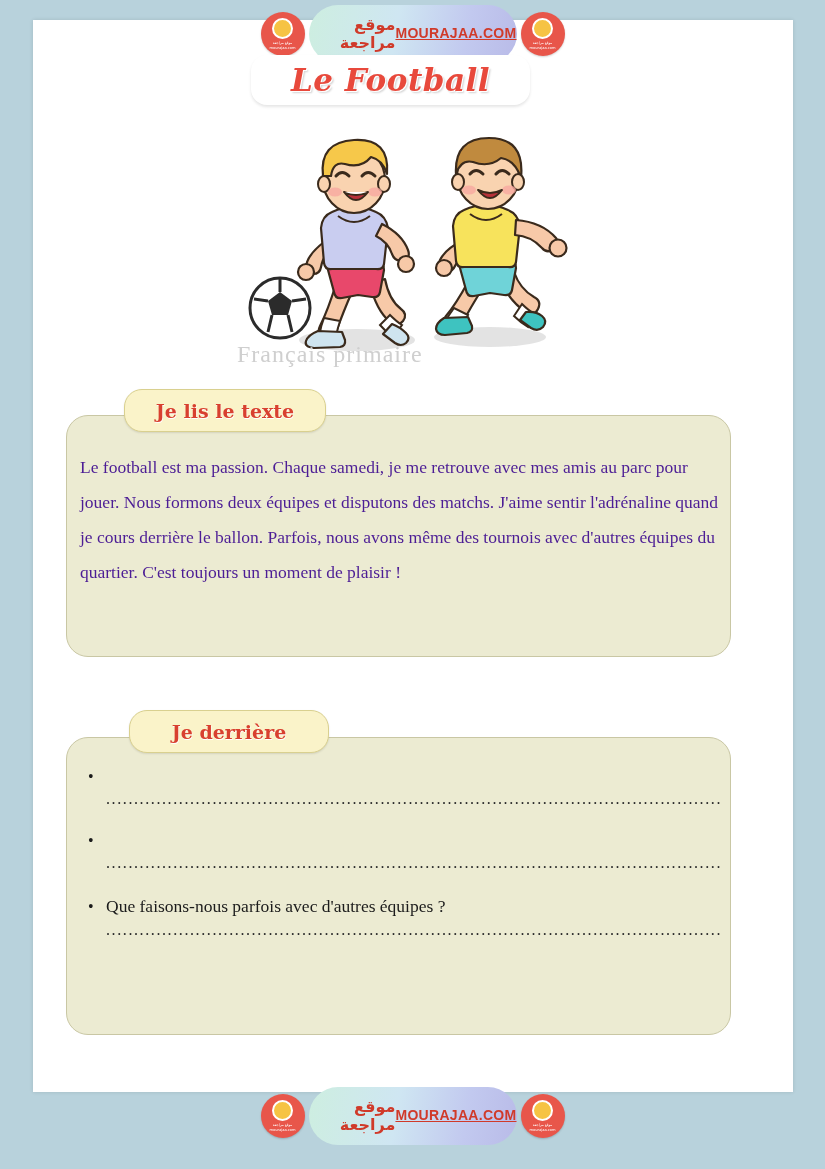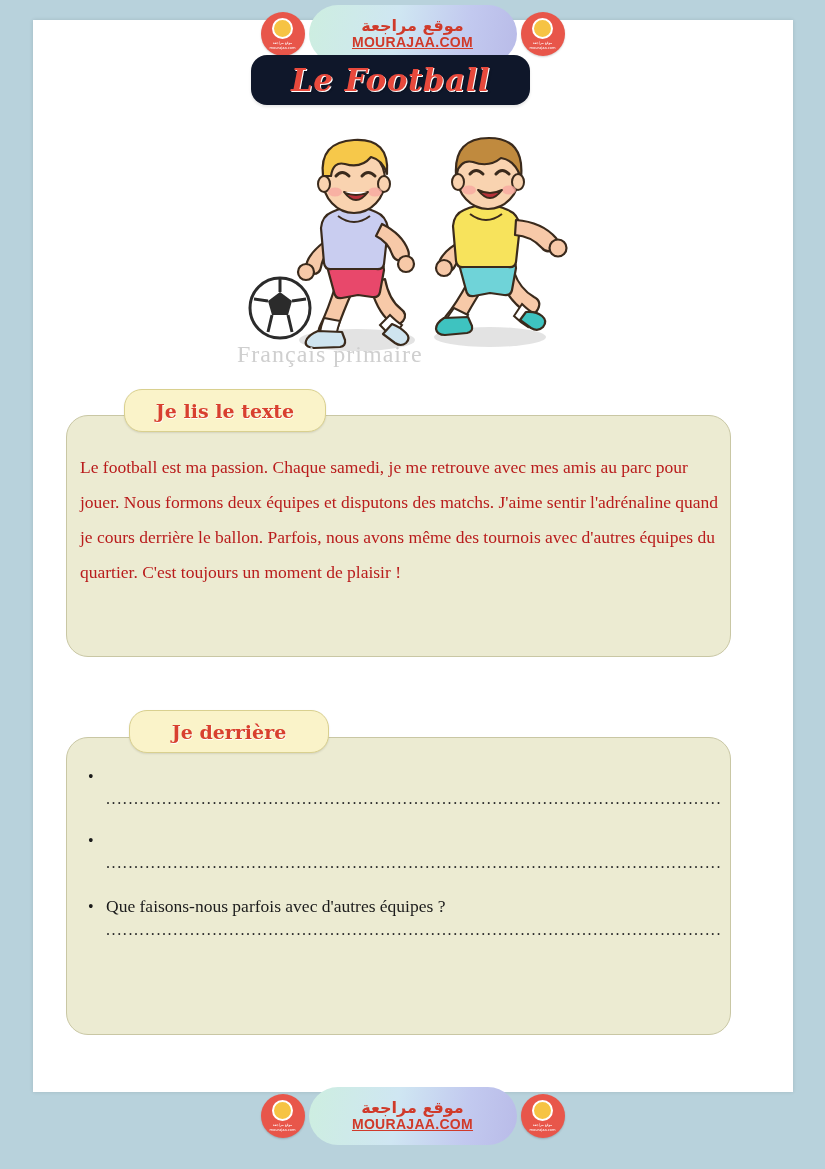--- a/index.html
+++ b/index.html
@@ -38,21 +38,21 @@
   }
   .badge-bar.top { top: 2px; }
   .badge-bar.bottom { top: 1084px; }
 
   .wm-pill {
     width: 208px;
     height: 58px;
     border-radius: 30px;
     background: linear-gradient(100deg, #cdeee0 0%, #cfe6f2 42%, #c2c9ef 75%, #b9bbe8 100%);
     display: flex;
-    flex-direction: column;
+    flex-direction: row;
     align-items: center;
     justify-content: center;
     line-height: 1.12;
   }
   .wm-ar {
     font-family: "DejaVu Sans", sans-serif;
     font-size: 16px;
     font-weight: bold;
     color: #d03a2a;
     direction: rtl;
@@ -94,21 +94,21 @@
     direction: rtl;
   }
 
   
   .title-plate {
     position: absolute;
     left: 251px;
     top: 55px;
     width: 279px;
     height: 50px;
-    background: #0f172a;
+    background: #ffffff;
     border-radius: 16px;
     box-shadow: 0 2px 3px rgba(0,0,0,0.10);
     display: flex;
     align-items: center;
     justify-content: center;
   }
   .title-plate .txt {
     font-family: "DejaVu Serif", serif;
     font-style: italic;
     font-weight: bold;
@@ -171,21 +171,21 @@
   .tab.read-tab { left: 124px; top: 389px; width: 200px; height: 41px; }
   .tab.answer-tab { left: 129px; top: 710px; width: 198px; height: 41px; }
 
   .body-text {
     position: absolute;
     left: 80px;
     top: 450px;
     width: 643px;
     font-family: "Liberation Serif", serif;
     font-size: 17.5px;
-    color: #b91c1c;
+    color: #4c1d95;
     line-height: 2.0;
     text-align: left;
   }
 
   .q-list {
     position: absolute;
     left: 88px;
     top: 768px;
     width: 630px;
     margin: 0;

